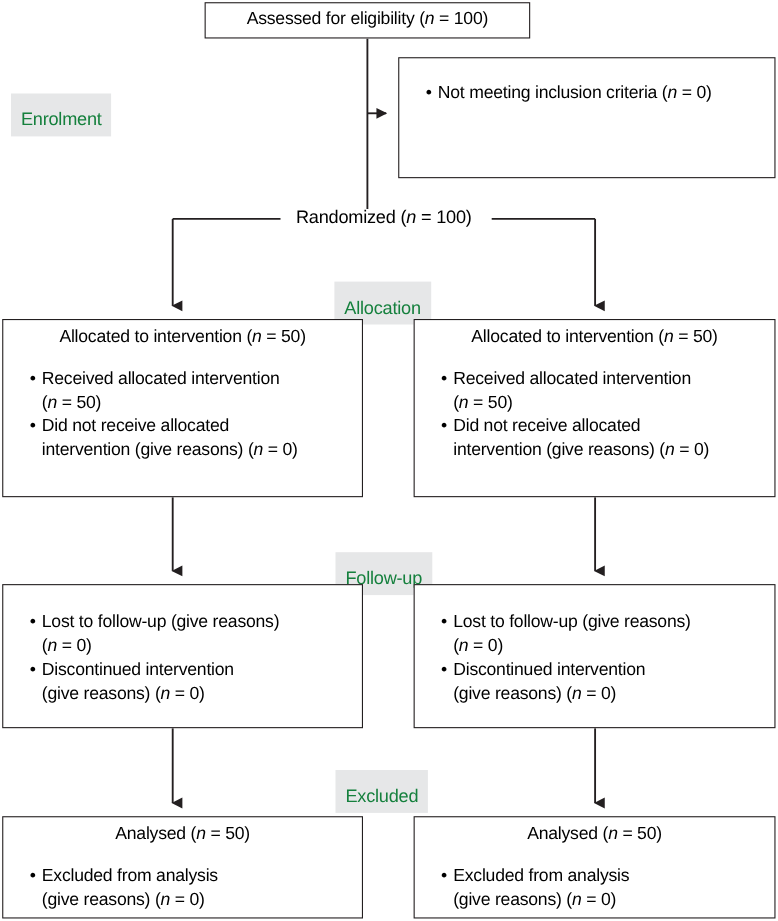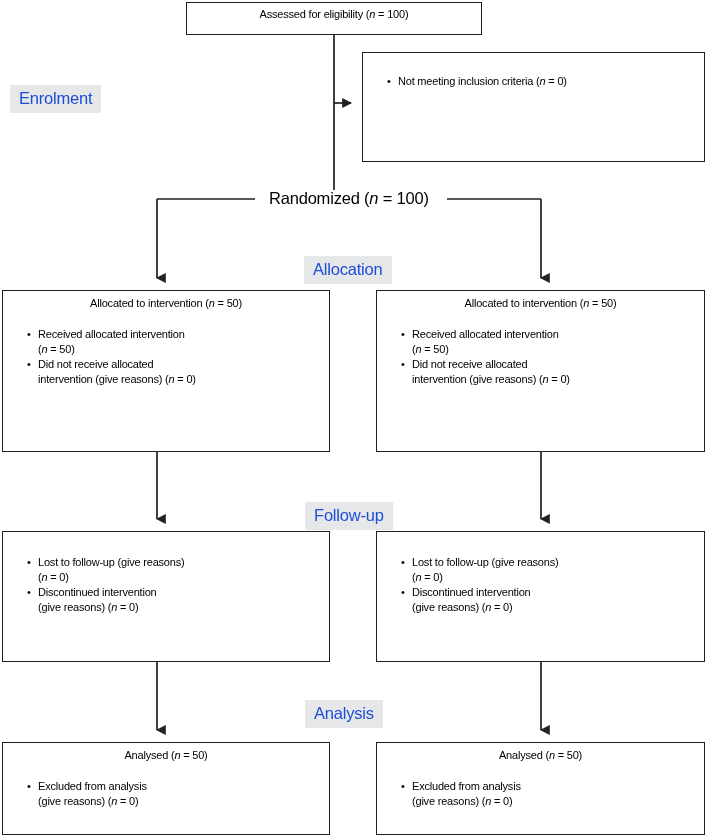--- a/index.html
+++ b/index.html
@@ -24,21 +24,21 @@
     top: 0;
     width: 707px;
     height: 837px;
     pointer-events: none;
   }
   .node {
     position: absolute;
     box-sizing: border-box;
     border: 1.6px solid #231f20;
     background: #ffffff;
-    font-size: 11px;
+    font-size: 16px;
     line-height: 1.36;
     letter-spacing: -0.2px;
   }
   .node .title {
     text-align: center;
     white-space: nowrap;
   }
   .node ul {
     list-style: none;
     margin: 16px;
@@ -54,25 +54,25 @@
     position: absolute;
     left: 0;
     top: 0;
   }
   .node li .cont {
     display: block;
   }
   .section-label {
     position: absolute;
     background: #e6e7e8;
-    color: #1d4ed8;
+    color: #15803d;
     font-size: 16.5px;
     line-height: 1.0;
     letter-spacing: -0.2px;
-    padding: 5px 9px 6px 9px;
+    padding: 16px 9px 6px 9px;
     white-space: nowrap;
   }
   .rand-label {
     position: absolute;
     background: #ffffff;
     font-size: 16.5px;
     line-height: 1.0;
     letter-spacing: -0.2px;
     white-space: nowrap;
     padding: 0 7px;
@@ -194,21 +194,21 @@
         <span>Lost to follow-up (give reasons)</span>
         <span class="cont">(<i class="v">n</i> = 0)</span>
       </li>
       <li>
         <span>Discontinued intervention</span>
         <span class="cont">(give reasons) (<i class="v">n</i> = 0)</span>
       </li>
     </ul>
   </div>
 
-  <div class="section-label" id="label-analysis">Analysis</div>
+  <div class="section-label" id="label-analysis">Excluded</div>
 
   <div class="node" id="node-anal-l">
     <div class="title">Analysed (<i class="v">n</i> = 50)</div>
     <ul>
       <li>
         <span>Excluded from analysis</span>
         <span class="cont">(give reasons) (<i class="v">n</i> = 0)</span>
       </li>
     </ul>
   </div>

